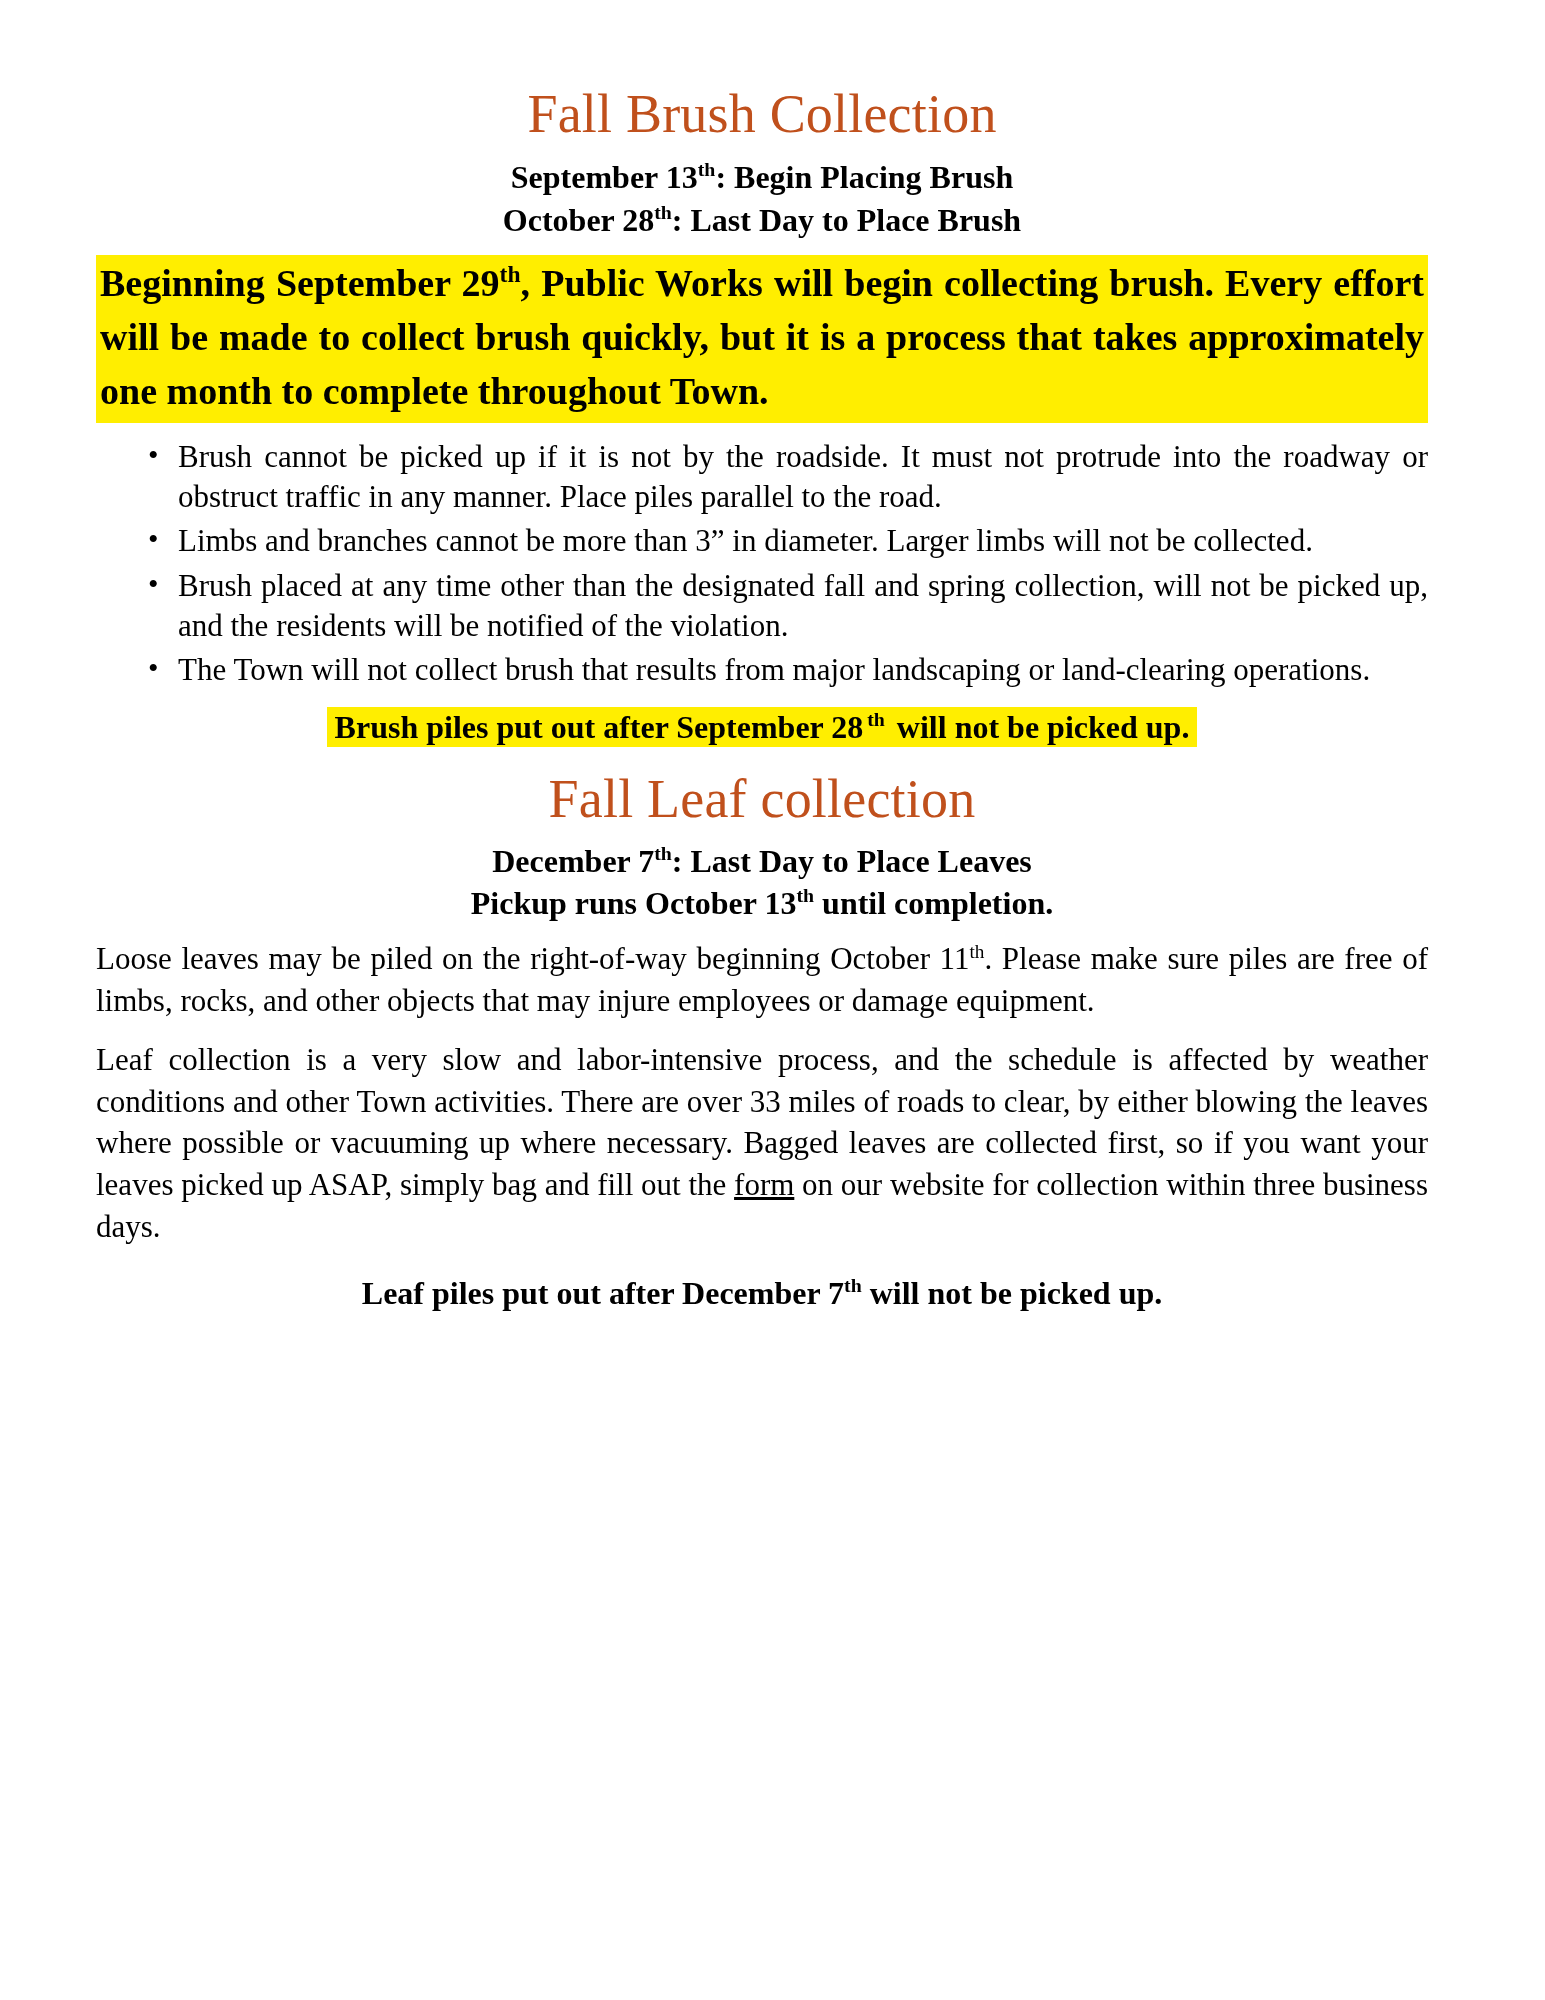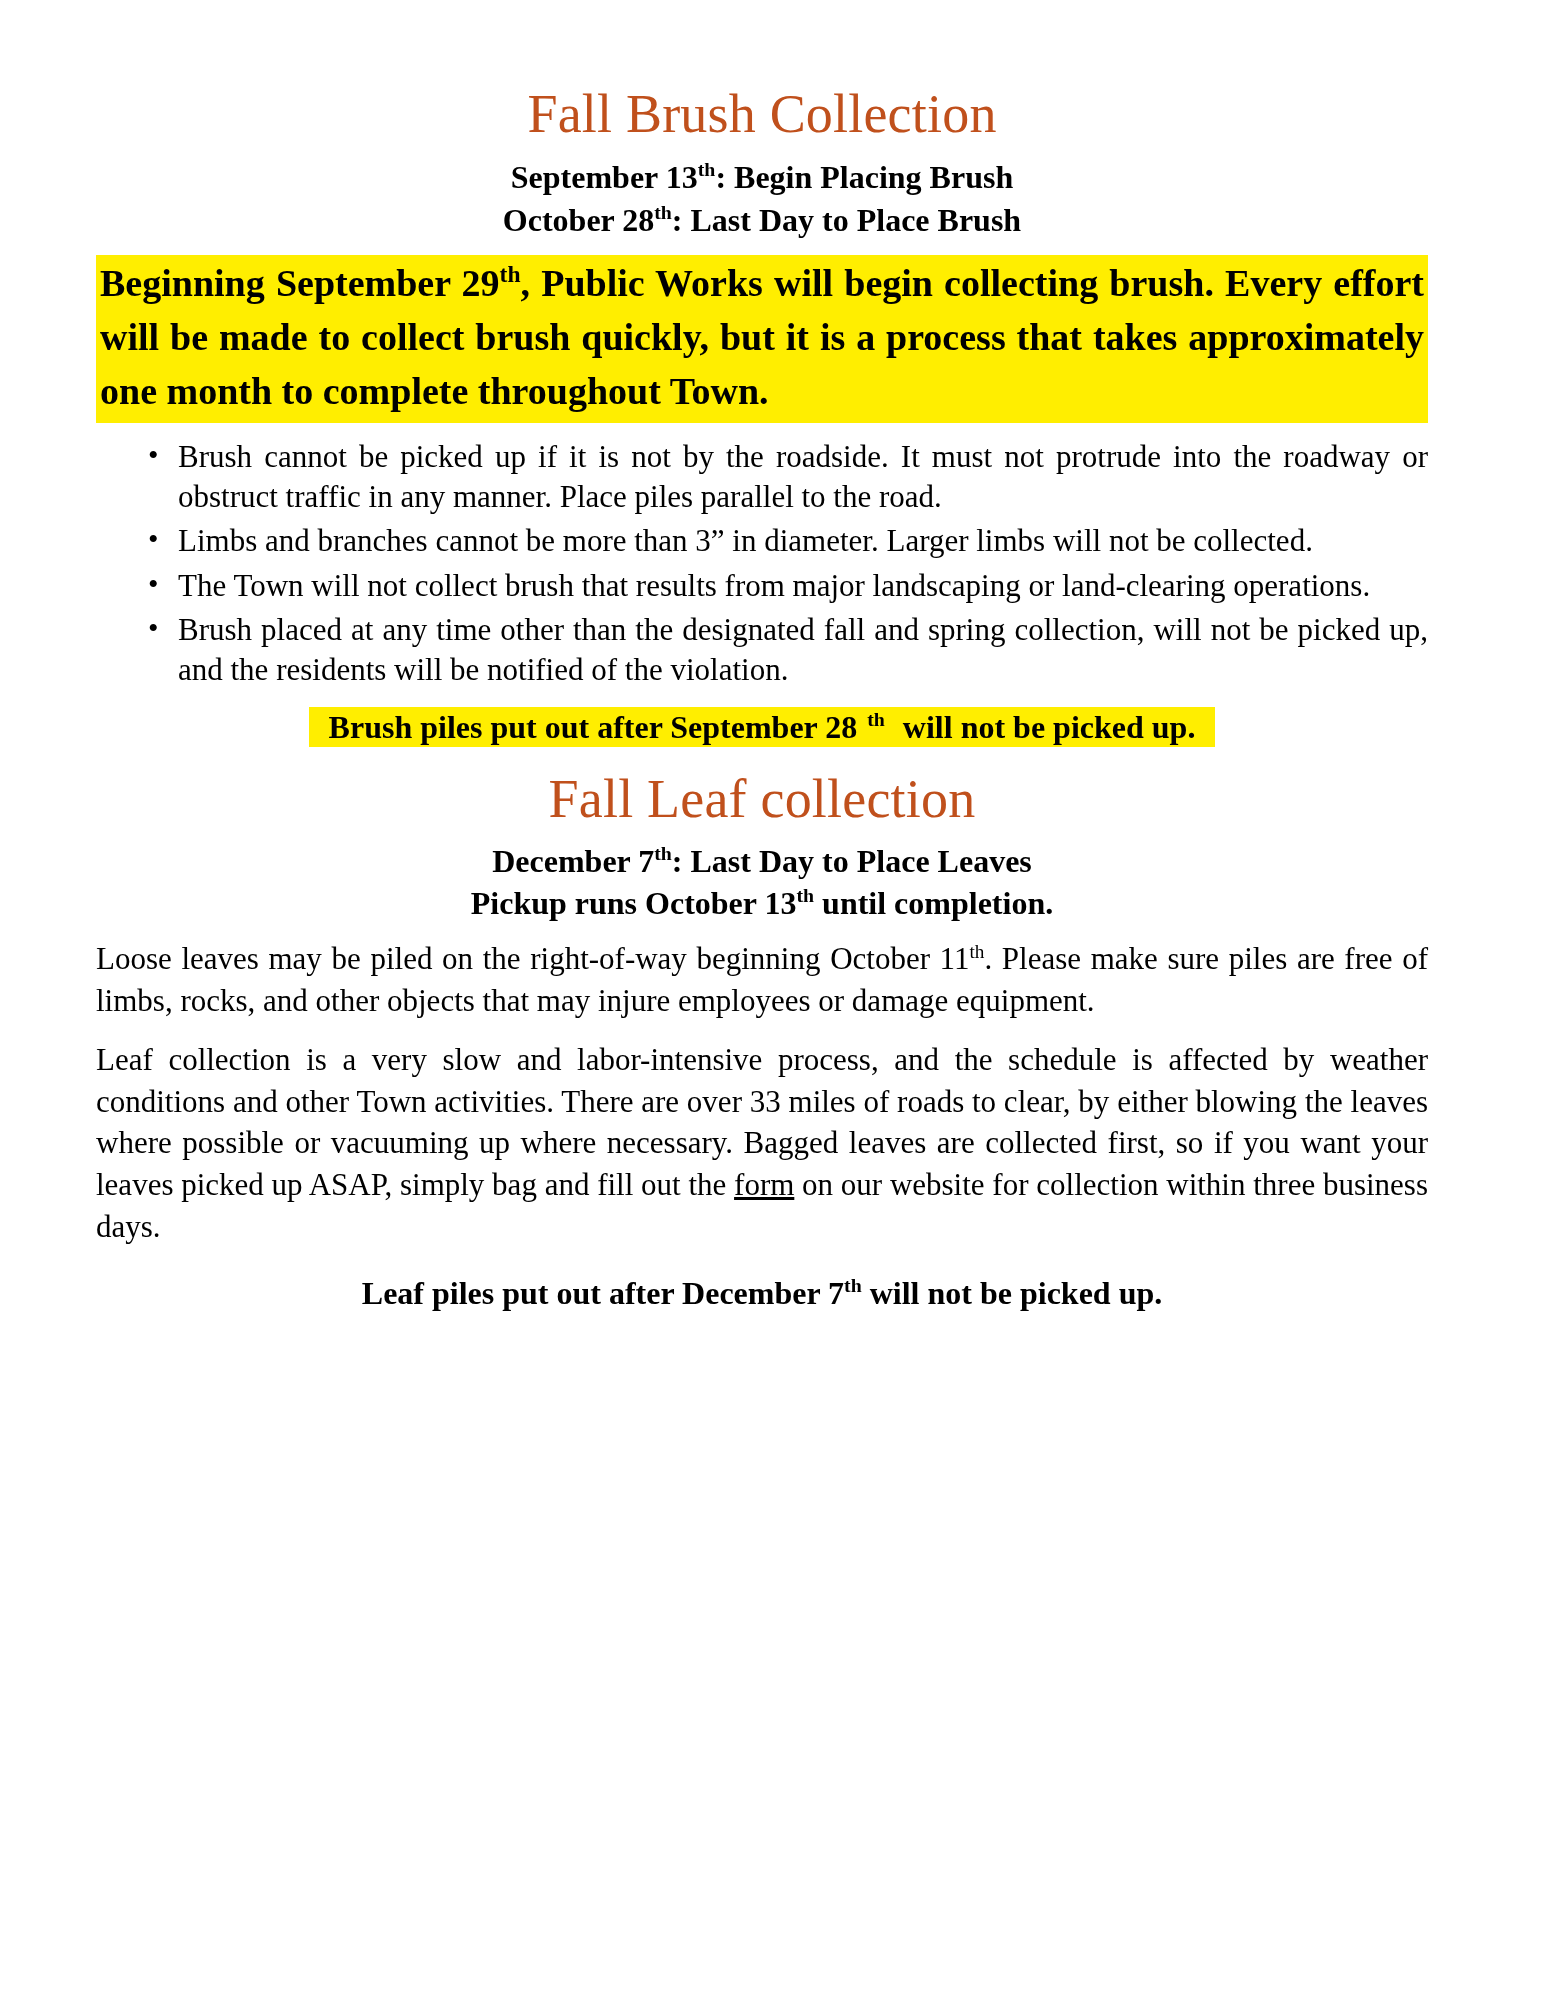--- a/index.html
+++ b/index.html
@@ -85,21 +85,21 @@
   }
   .center-highlight {
     text-align: center;
     margin: 14px 0 10px 0;
   }
   .center-highlight span {
     background: #ffee00;
     font-size: 32px;
     line-height: 1.4;
     font-weight: 600;
-    padding: 2px 10px;
+    padding: 2px 4px;
   }
   .body-para {
     font-size: 31px;
     line-height: 1.34;
     margin: 14px 0 0 0;
     text-align: justify;
     text-justify: inter-word;
   }
   .body-para.tight {
     margin-top: 18px;
@@ -126,22 +126,22 @@
   <div class="dates-block">
     <p class="center-line"><span>September 13</span><sup>th</sup><span>: Begin Placing Brush</span></p>
     <p class="center-line"><span>October 28</span><sup>th</sup><span>: Last Day to Place Brush</span></p>
   </div>
 
   <p class="highlight-para"><span>Beginning September 29</span><sup>th</sup><span>, Public Works will begin collecting brush. Every effort will be made to collect brush quickly, but it is a process that takes approximately one month to complete throughout Town.</span></p>
 
   <ul class="rules">
     <li>Brush cannot be picked up if it is not by the roadside. It must not protrude into the roadway or obstruct traffic in any manner. Place piles parallel to the road.</li>
     <li>Limbs and branches cannot be more than 3” in diameter. Larger limbs will not be collected.</li>
+    <li>Brush placed at any time other than the designated fall and spring collection, will not be picked up, and the residents will be notified of the violation.</li>
     <li>The Town will not collect brush that results from major landscaping or land-clearing operations.</li>
-    <li>Brush placed at any time other than the designated fall and spring collection, will not be picked up, and the residents will be notified of the violation.</li>
   </ul>
 
   <p class="center-highlight"><span><span>Brush piles put out after September 28</span><sup>th</sup><span> will not be picked up.</span></span></p>
 
   <h1 class="h1 second">Fall Leaf collection</h1>
 
   <div class="dates-block">
     <p class="center-line"><span>December 7</span><sup>th</sup><span>: Last Day to Place Leaves</span></p>
     <p class="center-line"><span>Pickup runs October 13</span><sup>th</sup><span> until completion.</span></p>
   </div>

